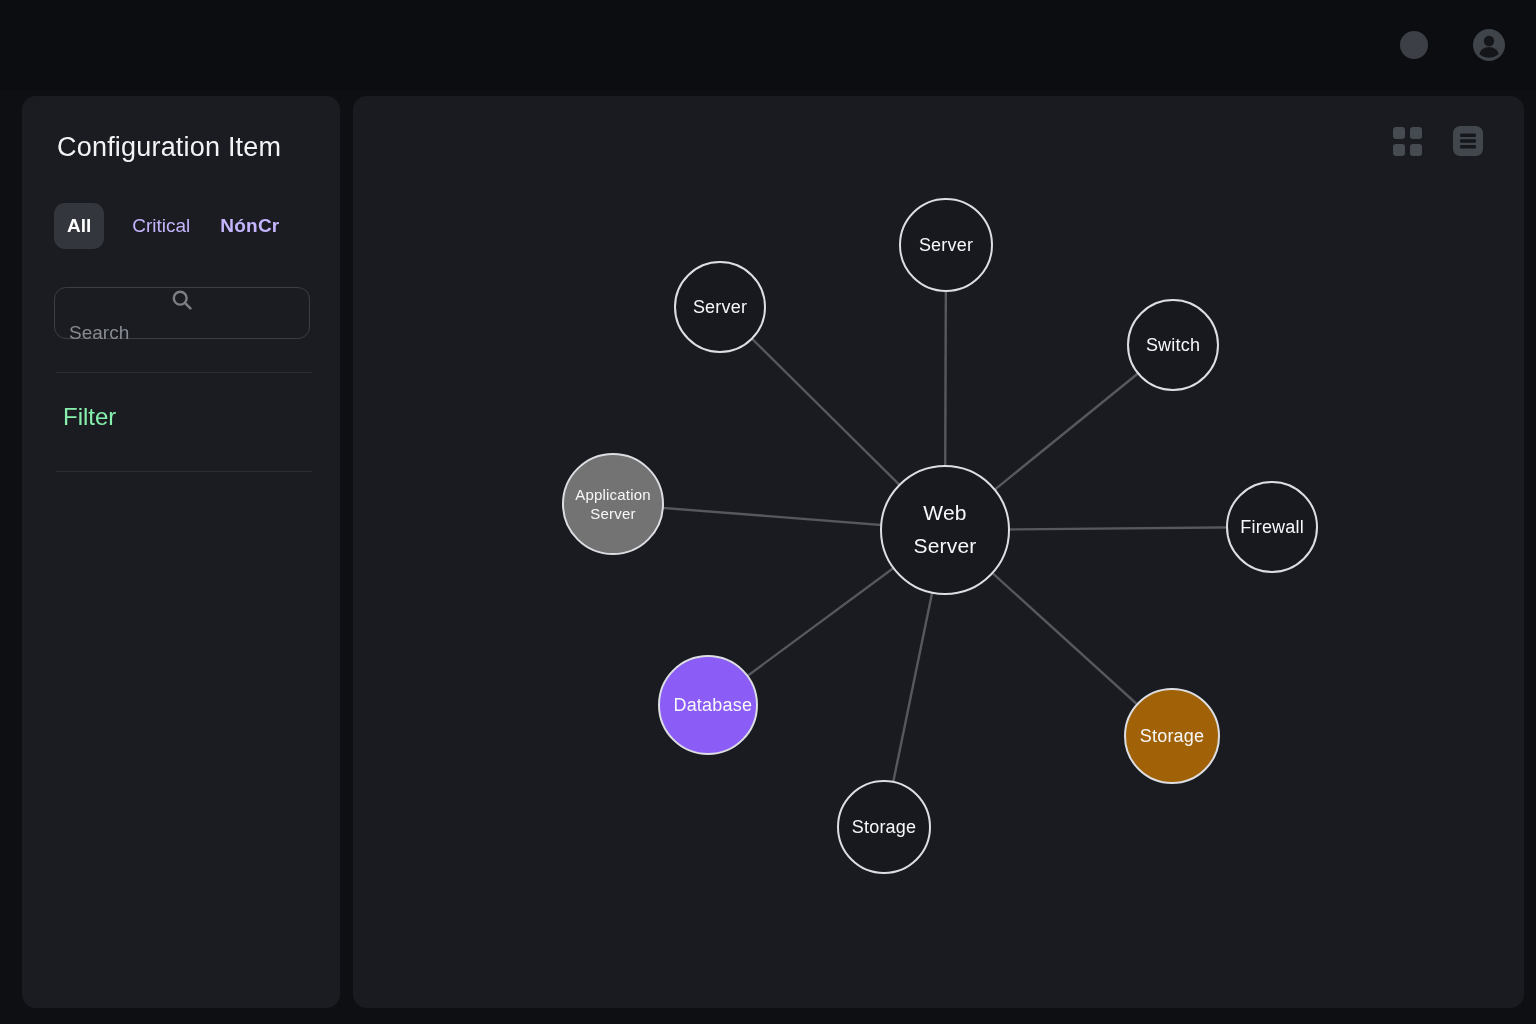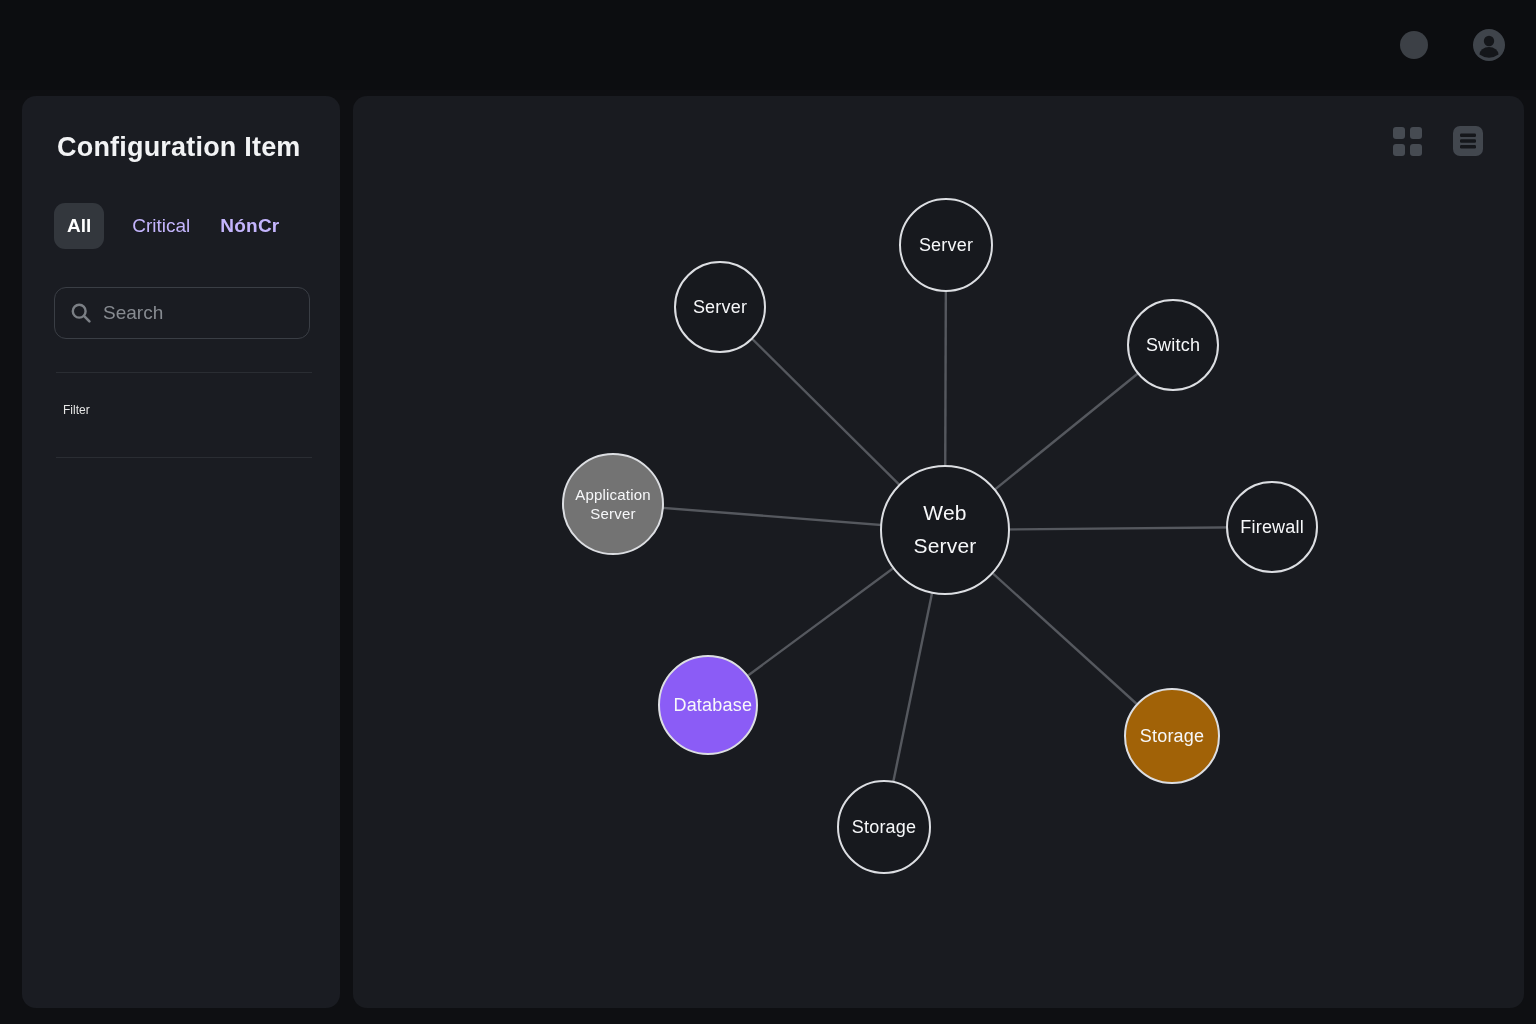--- a/index.html
+++ b/index.html
@@ -30,21 +30,21 @@
   
   .panel {
     position: absolute; top: 96px; height: 912px;
     background: #1a1c22; border-radius: 14px;
   }
   .sidebar { left: 22px; width: 318px; }
   .main { left: 353px; width: 1171px; background: #191b20; }
 
   
   .sidebar h1 {
-    color: #f2f3f5; font-size: 27px; font-weight: 700;
+    color: #f2f3f5; font-size: 27px; font-weight: 400;
     letter-spacing: 0.2px; margin: 36px 0 0 35px;
   }
   .tabs {
     display: flex; align-items: center; gap: 26px;
     margin: 40px 0 0 32px;
   }
   .tab {
     background: transparent; border: none; cursor: pointer;
     color: #c4b5fd; font-size: 19px;
     font-family: "Liberation Sans", sans-serif;
@@ -53,36 +53,37 @@
   .tab.active {
     background: #33373d; border-radius: 11px;
     padding: 12px 13px; color: #ffffff; font-weight: 600;
   }
   .tab.semibold { font-weight: 600; letter-spacing: 0.2px; }
   .searchbox {
     margin: 38px 0 0 32px; width: 256px; height: 52px;
     border: 1px solid #3a3e45; border-radius: 12px;
     display: flex; align-items: center; padding: 0 14px; gap: 10px;
     background: transparent;
+    flex-direction: column;
   }
   .searchbox svg { flex: 0 0 auto; }
   .searchbox input {
     background: transparent; border: none; outline: none;
     color: #cfd2d6; font-size: 19px; width: 100%;
     font-family: "Liberation Sans", sans-serif;
   }
   .searchbox input::placeholder { color: #878b91; }
   .divider {
     border: none; border-top: 1px solid #2a2d33;
     margin: 0 28px 0 34px;
   }
   .divider.d1 { margin-top: 33px; }
   .divider.d2 { margin-top: 40px; }
   .filter-label {
-    color: #e5e5e5; font-size: 12px; margin: 30px 0 0 41px;
+    color: #86efac; font-size: 24px; margin: 30px 0 0 41px;
   }
 
   
   .view-toggles {
     position: absolute; top: 28px; right: 40px;
     display: flex; align-items: center; gap: 30px;
   }
   .icon-btn {
     background: transparent; border: none; padding: 0; cursor: pointer;
     display: block; line-height: 0;

